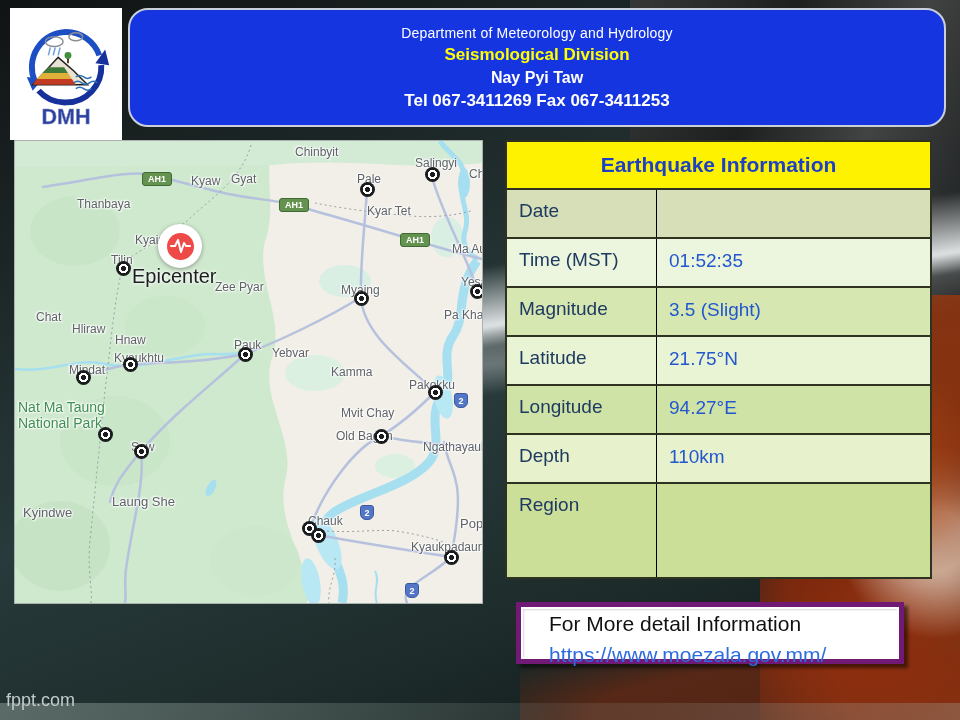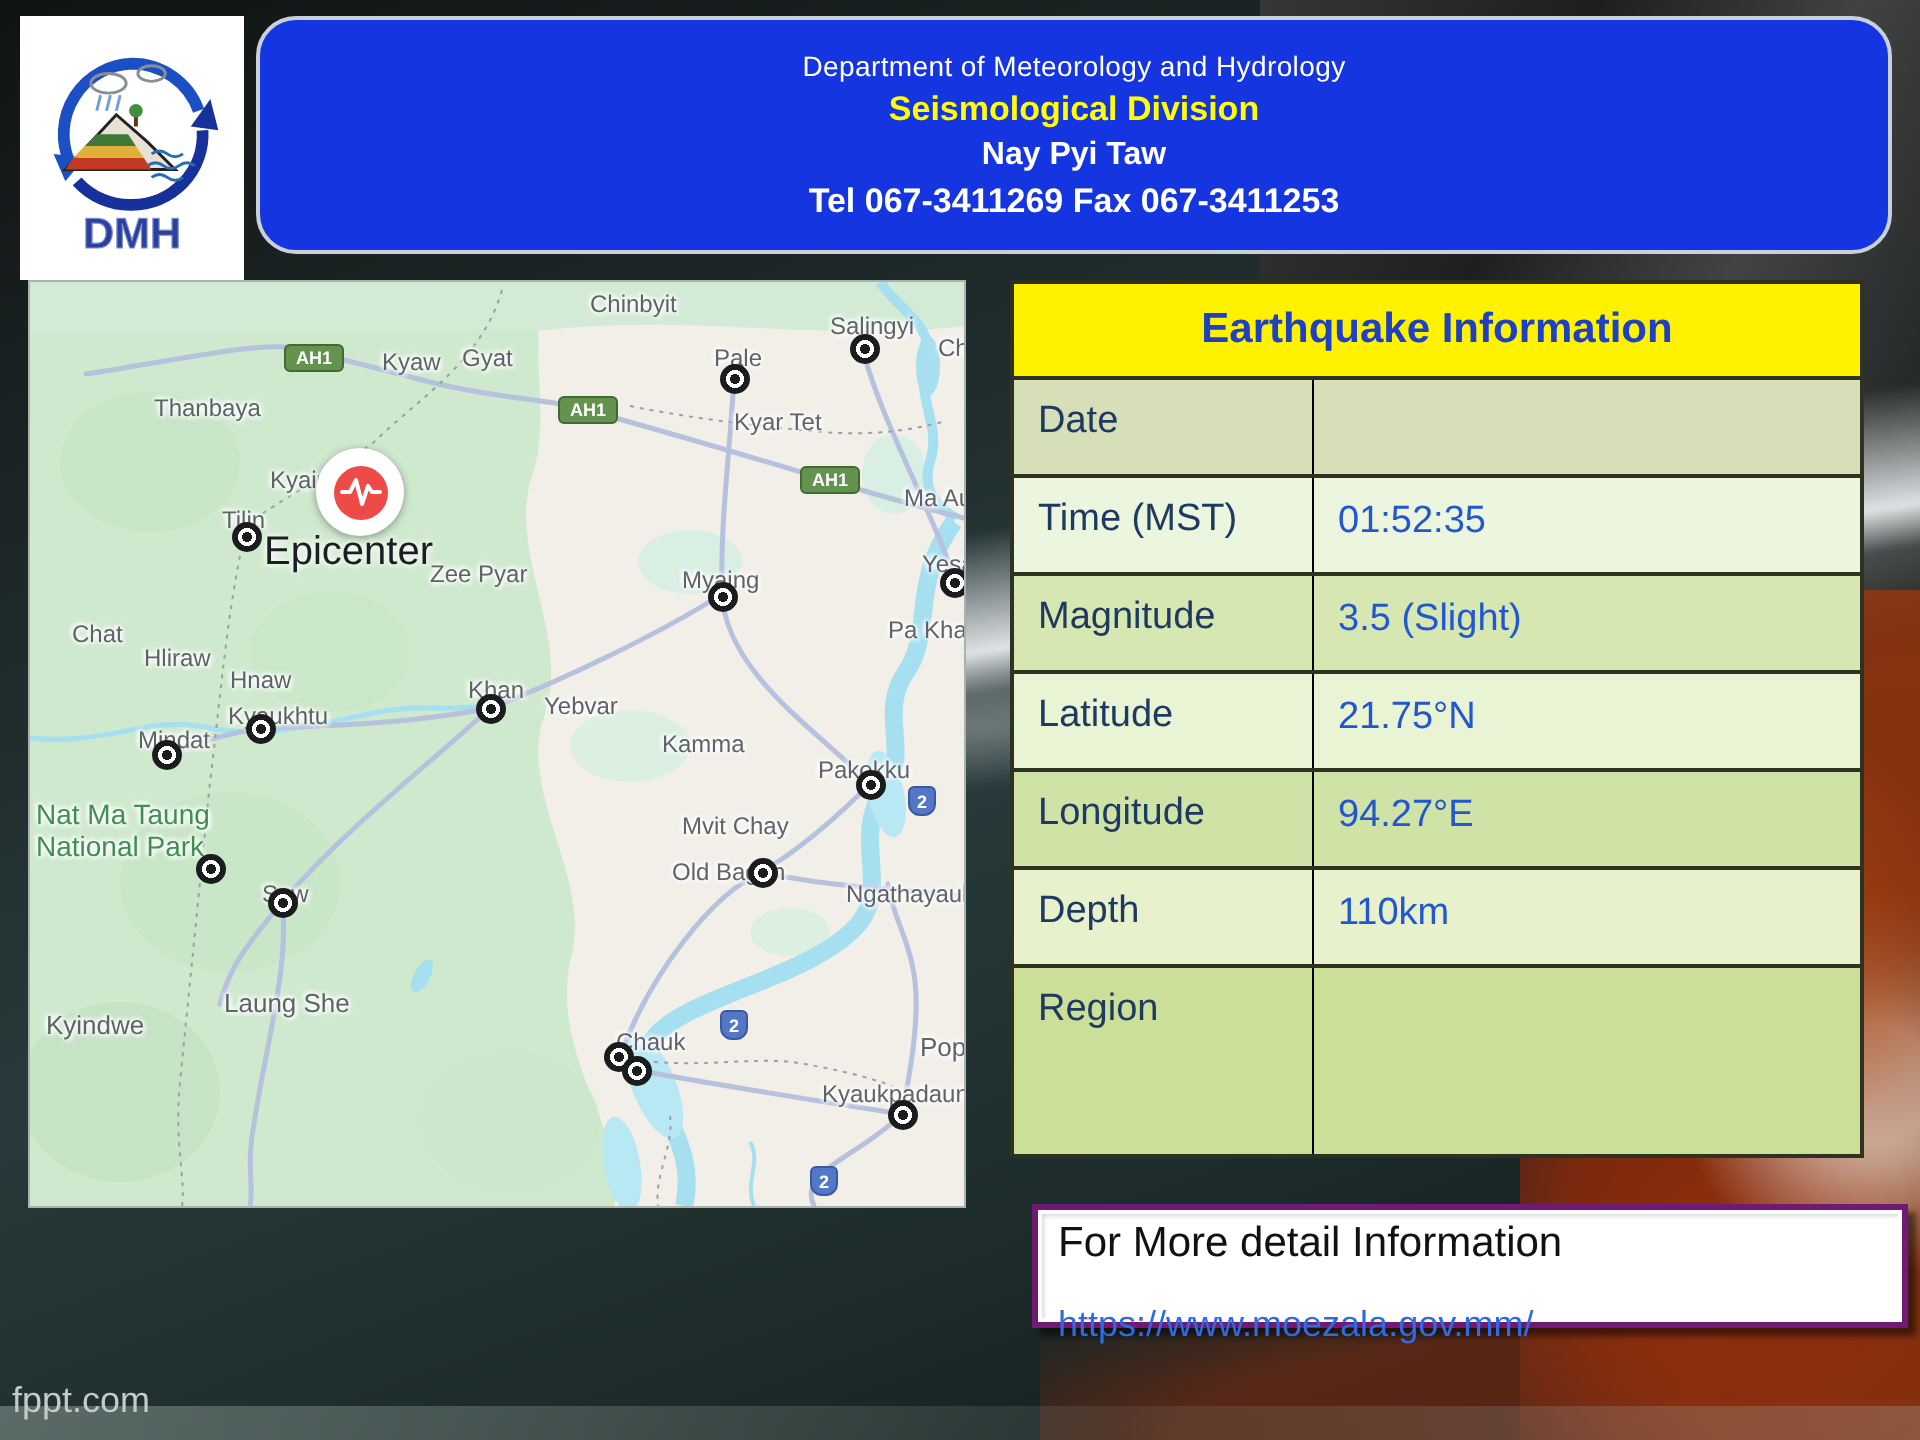--- a/index.html
+++ b/index.html
@@ -62,25 +62,25 @@
   
   .eq-table{position:absolute;left:505px;top:140px;width:427px;border:2px solid #2f3220;box-sizing:border-box;}
   .eq-title{height:46px;background:#fff200;border-bottom:2px solid #2f3220;color:#1d40c4;
     font-size:21px;font-weight:700;display:flex;align-items:center;justify-content:center;}
   .eq-row{display:flex;border-bottom:2px solid #2f3220;}
   .eq-row:last-child{border-bottom:none;}
   .eq-label{width:150px;border-right:1px solid #000000;box-sizing:border-box;color:#1f3a60;
     font-size:19px;padding:10px 0 0 12px;}
   .eq-value{flex:1;color:#2257cf;font-size:19px;padding:8px 8px 0 12px;line-height:1.45;}
   
-  .info-box{position:absolute;left:516px;top:602px;width:438px;height:62px;background:#ffffff;
-    border:3px solid #701a75;box-shadow:4px 4px 3px rgba(0,0,0,.5),inset 0 0 0 2px #fdfdfd,inset 3px 3px 2px #d8d8d8;
-    box-sizing:border-box;padding:5px 0 0 10px;}
+  .info-box{position:absolute;left:516px;top:602px;width:388px;height:62px;background:#ffffff;
+    border:5px solid #701a75;box-shadow:4px 4px 3px rgba(0,0,0,.5),inset 0 0 0 2px #fdfdfd,inset 3px 3px 2px #d8d8d8;
+    box-sizing:border-box;padding:5px 0 0 28px;}
   .info-line1{color:#111;font-size:21px;}
-  .info-link{color:#2d6ce0;font-size:18px;text-decoration:none;display:inline-block;margin-top:18px;}
+  .info-link{color:#2d6ce0;font-size:21px;text-decoration:none;display:inline-block;margin-top:7px;}
   
   .watermark{position:absolute;left:6px;top:690px;color:#c2cbca;font-size:18px;}
 </style>
 </head>
 <body>
 
 <div class="slide">
 
   <div class="bg-base"></div>
   <div class="bg-streaks"></div>
@@ -187,21 +187,21 @@
         <div class="map-label" style="left: 437px; top: 101px;">Ma Au</div>
         <div class="map-label" style="left: 120px; top: 92px;">Kyaing</div>
         <div class="map-label" style="left: 200px; top: 139px;">Zee Pyar</div>
         <div class="map-label" style="left: 96px; top: 112px;">Tilin</div>
         <div class="map-label" style="left: 446px; top: 134px;">Yesagyo</div>
         <div class="map-label" style="left: 326px; top: 142px;">Myaing</div>
         <div class="map-label" style="left: 21px; top: 169px;">Chat</div>
         <div class="map-label" style="left: 57px; top: 181px;">Hliraw</div>
         <div class="map-label" style="left: 100px; top: 192px;">Hnaw</div>
         <div class="map-label" style="left: 99px; top: 210px;">Kyaukhtu</div>
-        <div class="map-label" style="left: 219px; top: 197px;">Khan</div>
+        <div class="map-label" style="left: 219px; top: 197px;">Pauk</div>
         <div class="map-label" style="left: 54px; top: 222px;">Mindat</div>
         <div class="map-label" style="left: 257px; top: 205px;">Yebvar</div>
         <div class="map-label" style="left: 316px; top: 224px;">Kamma</div>
         <div class="map-label" style="left: 429px; top: 167px;">Pa Khan Gyi</div>
         <div class="map-label" style="left: 394px; top: 237px;">Pakokku</div>
         <div class="map-label" style="left: 326px; top: 265px;">Mvit Chay</div>
         <div class="map-label" style="left: 321px; top: 288px;">Old Bagan</div>
         <div class="map-label" style="left: 408px; top: 299px;">Ngathayauk</div>
         <div class="map-label" style="left: 116px; top: 299px;">Saw</div>
         <div class="map-label" style="left: 8px; top: 364px; font-size: 13px;">Kyindwe</div>

